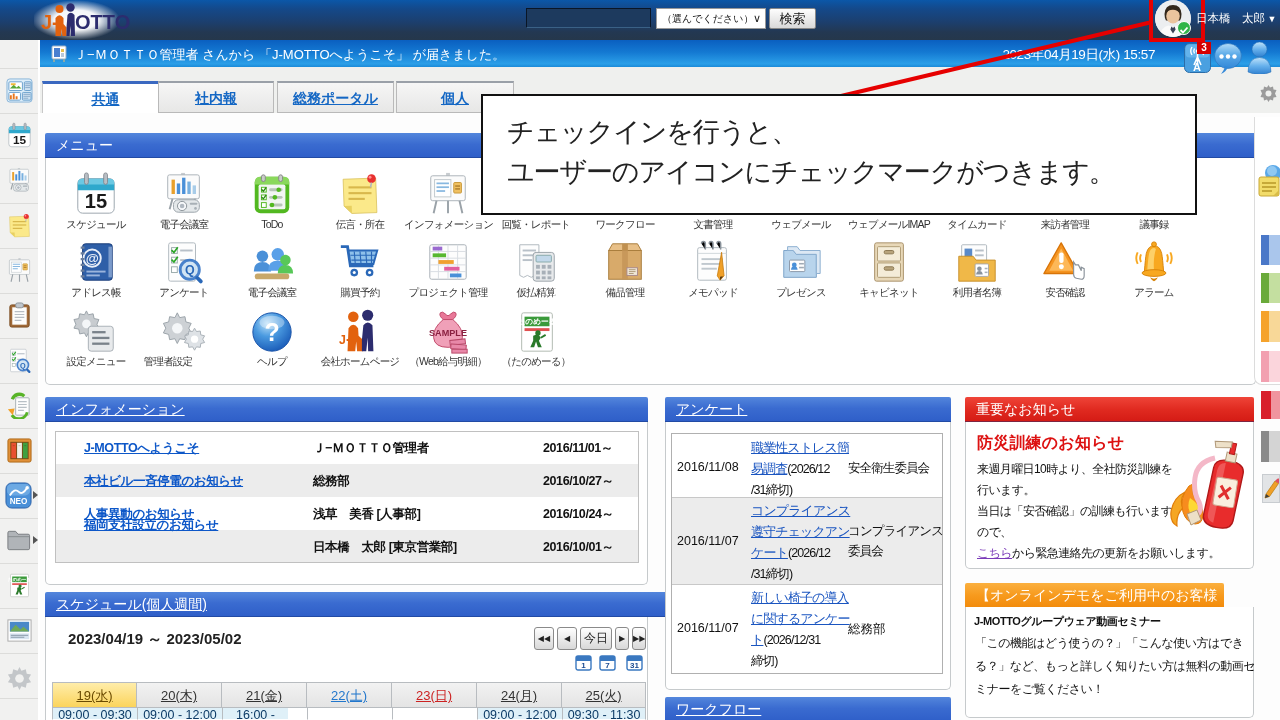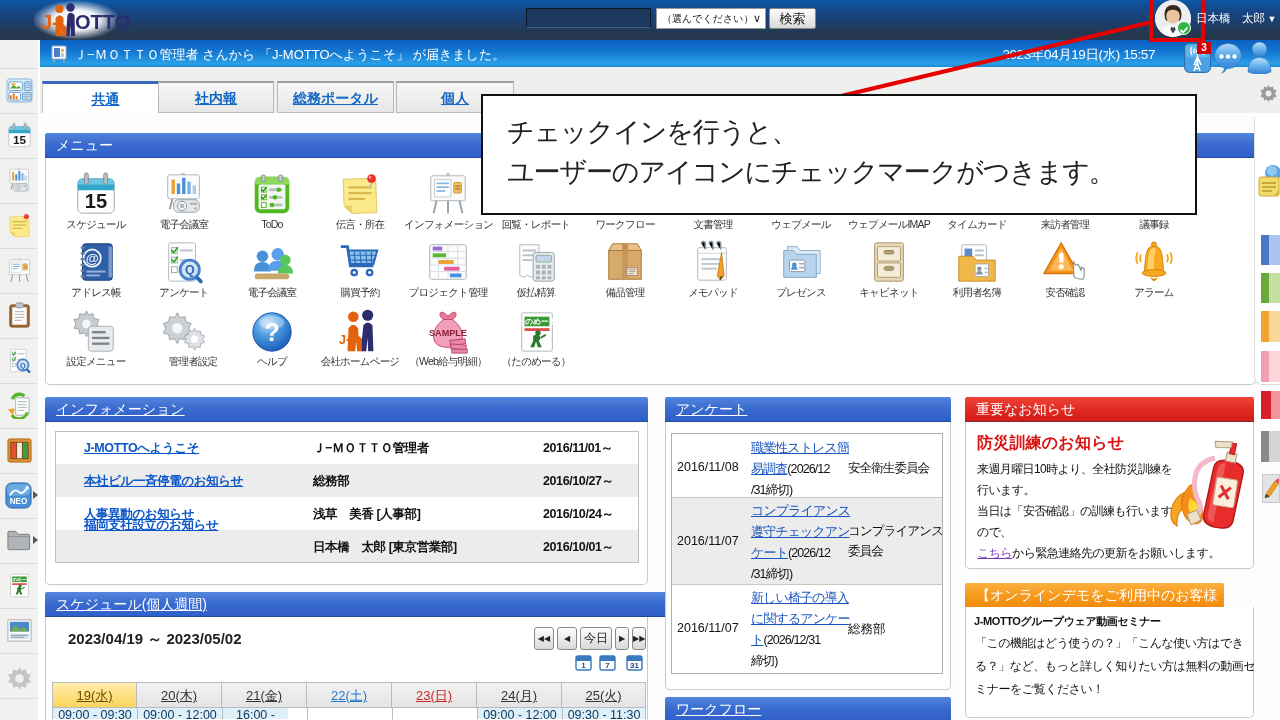--- a/index.html
+++ b/index.html
@@ -530,21 +530,21 @@
 <svg class="abs" style="left:337px;top:309px" width="46" height="46" viewBox="0 0 48 48">
     <use href="#s-company"></use>
   </svg>
 <svg class="abs" style="left:425px;top:309px" width="46" height="46" viewBox="0 0 48 48">
     <use href="#s-sample"></use>
   </svg>
 <svg class="abs" style="left:514px;top:309px" width="46" height="46" viewBox="0 0 48 48">
     <use href="#s-tanome"></use>
   </svg>
 <div class="mlabel" style="left:52px;top:355px">設定メニュー</div>
-<div class="mlabel" style="left:149px;top:355px">管理者設定</div>
+<div class="mlabel" style="left:124px;top:355px">管理者設定</div>
 <div class="mlabel" style="left:228px;top:355px">ヘルプ</div>
 <div class="mlabel" style="left:316px;top:355px">会社ホームページ</div>
 <div class="mlabel" style="left:404px;top:355px">（Web給与明細）</div>
 <div class="mlabel" style="left:492px;top:355px">（たのめーる）</div>
 
 <div class="hdr" style="left:45px;top:397px;width:603px"><u>インフォメーション</u></div>
 <div class="sbox" style="left:45px;top:422px;width:603px;height:163px"></div>
 <div class="irow" style="top:431px;border-top:1px solid #c0c0c0;background:#fff"></div>
 <div class="irow" style="top:464px;background:#ececec"></div>
 <div class="irow" style="top:497px;background:#fff"></div>

